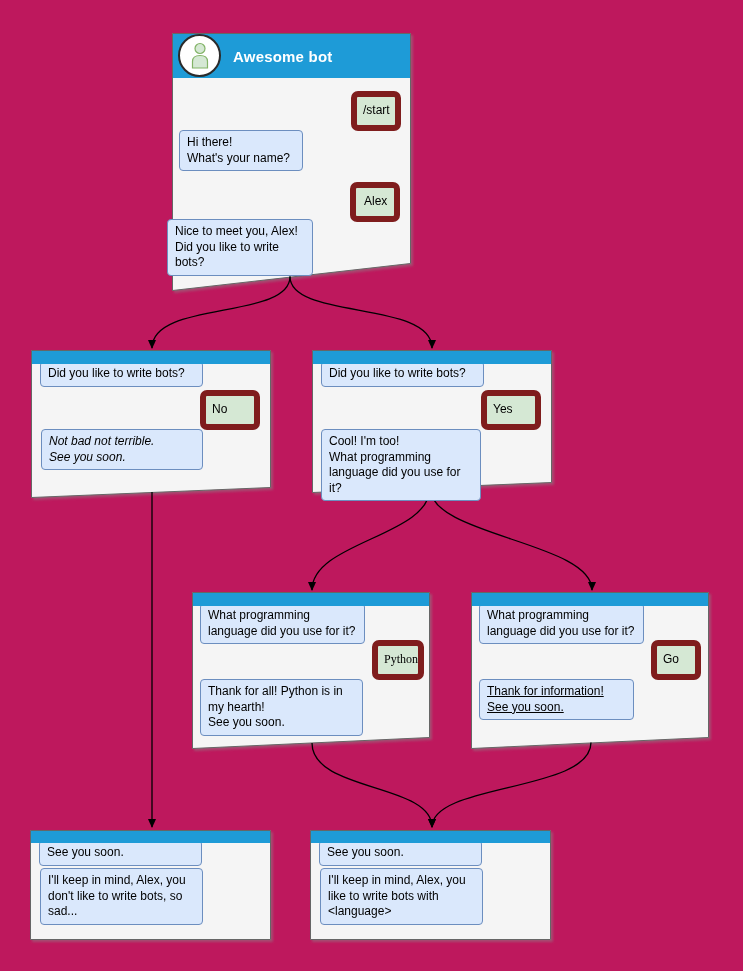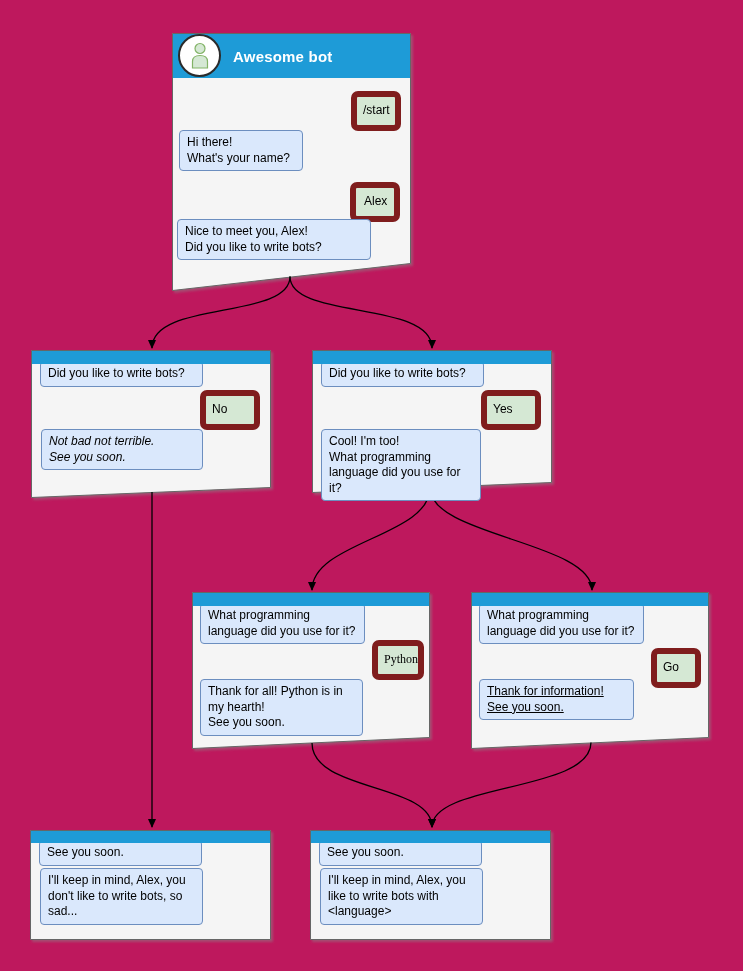--- a/index.html
+++ b/index.html
@@ -76,21 +76,21 @@
   <div class="avatar">
     <svg width="24" height="27" viewBox="0 0 24 27">
       <circle cx="12" cy="6.5" r="5" fill="#d5e8d4" stroke="#82b366" stroke-width="1.2"></circle>
       <path d="M4.5,26 L4.5,19.5 Q4.5,13.5 12,13.5 Q19.5,13.5 19.5,19.5 L19.5,26 Z" fill="#d5e8d4" stroke="#82b366" stroke-width="1.2"></path>
     </svg>
   </div>
   <div class="bubble user" style="left:351px;top:91px;width:50px;">/start</div>
   <div class="bubble bot" style="left:179px;top:130px;width:124px;">Hi there!
 What's your name?</div>
   <div class="bubble user" style="left:350px;top:182px;width:50px;padding-left:8px;">Alex</div>
-  <div class="bubble bot" style="left:177px;top:219px;width:194px;">Nice to meet you, Alex!
+  <div class="bubble bot" style="left:167px;top:219px;width:146px;">Nice to meet you, Alex!
 Did you like to write bots?</div>
 
   <div class="titlebar" style="left:32px;top:351px;width:238px;height:13px;"></div>
   <div class="bubble bot" style="left:40px;top:361px;width:163px;">Did you like to write bots?</div>
   <div class="bubble user" style="left:200px;top:390px;width:60px;">No</div>
   <div class="bubble bot" style="left:41px;top:429px;width:162px;font-style:italic;">Not bad not terrible.
 See you soon.</div>
 
   <div class="titlebar" style="left:313px;top:351px;width:238px;height:13px;"></div>
   <div class="bubble bot" style="left:321px;top:361px;width:163px;">Did you like to write bots?</div>
@@ -103,21 +103,21 @@
   <div class="bubble bot" style="left:200px;top:603px;width:165px;">What programming
 language did you use for it?</div>
   <div class="bubble user" style="left:372px;top:640px;width:52px;font-family:Liberation Serif, serif;">Python</div>
   <div class="bubble bot" style="left:200px;top:679px;width:163px;">Thank for all! Python is in
 my hearth!
 See you soon.</div>
 
   <div class="titlebar" style="left:472px;top:593px;width:236px;height:13px;"></div>
   <div class="bubble bot" style="left:479px;top:603px;width:165px;">What programming
 language did you use for it?</div>
-  <div class="bubble user" style="left:651px;top:640px;width:50px;margin-top:8px;">Go</div>
+  <div class="bubble user" style="left:651px;top:640px;width:50px;">Go</div>
   <div class="bubble bot" style="left:479px;top:679px;width:155px;text-decoration:underline;">Thank for information!
 See you soon.</div>
 
   <div class="titlebar" style="left:31px;top:831px;width:239px;height:12px;"></div>
   <div class="bubble bot" style="left:39px;top:840px;width:163px;">See you soon.</div>
   <div class="bubble bot" style="left:40px;top:868px;width:163px;">I'll keep in mind, Alex, you
 don't like to write bots, so
 sad...</div>
 
   <div class="titlebar" style="left:311px;top:831px;width:239px;height:12px;"></div>

